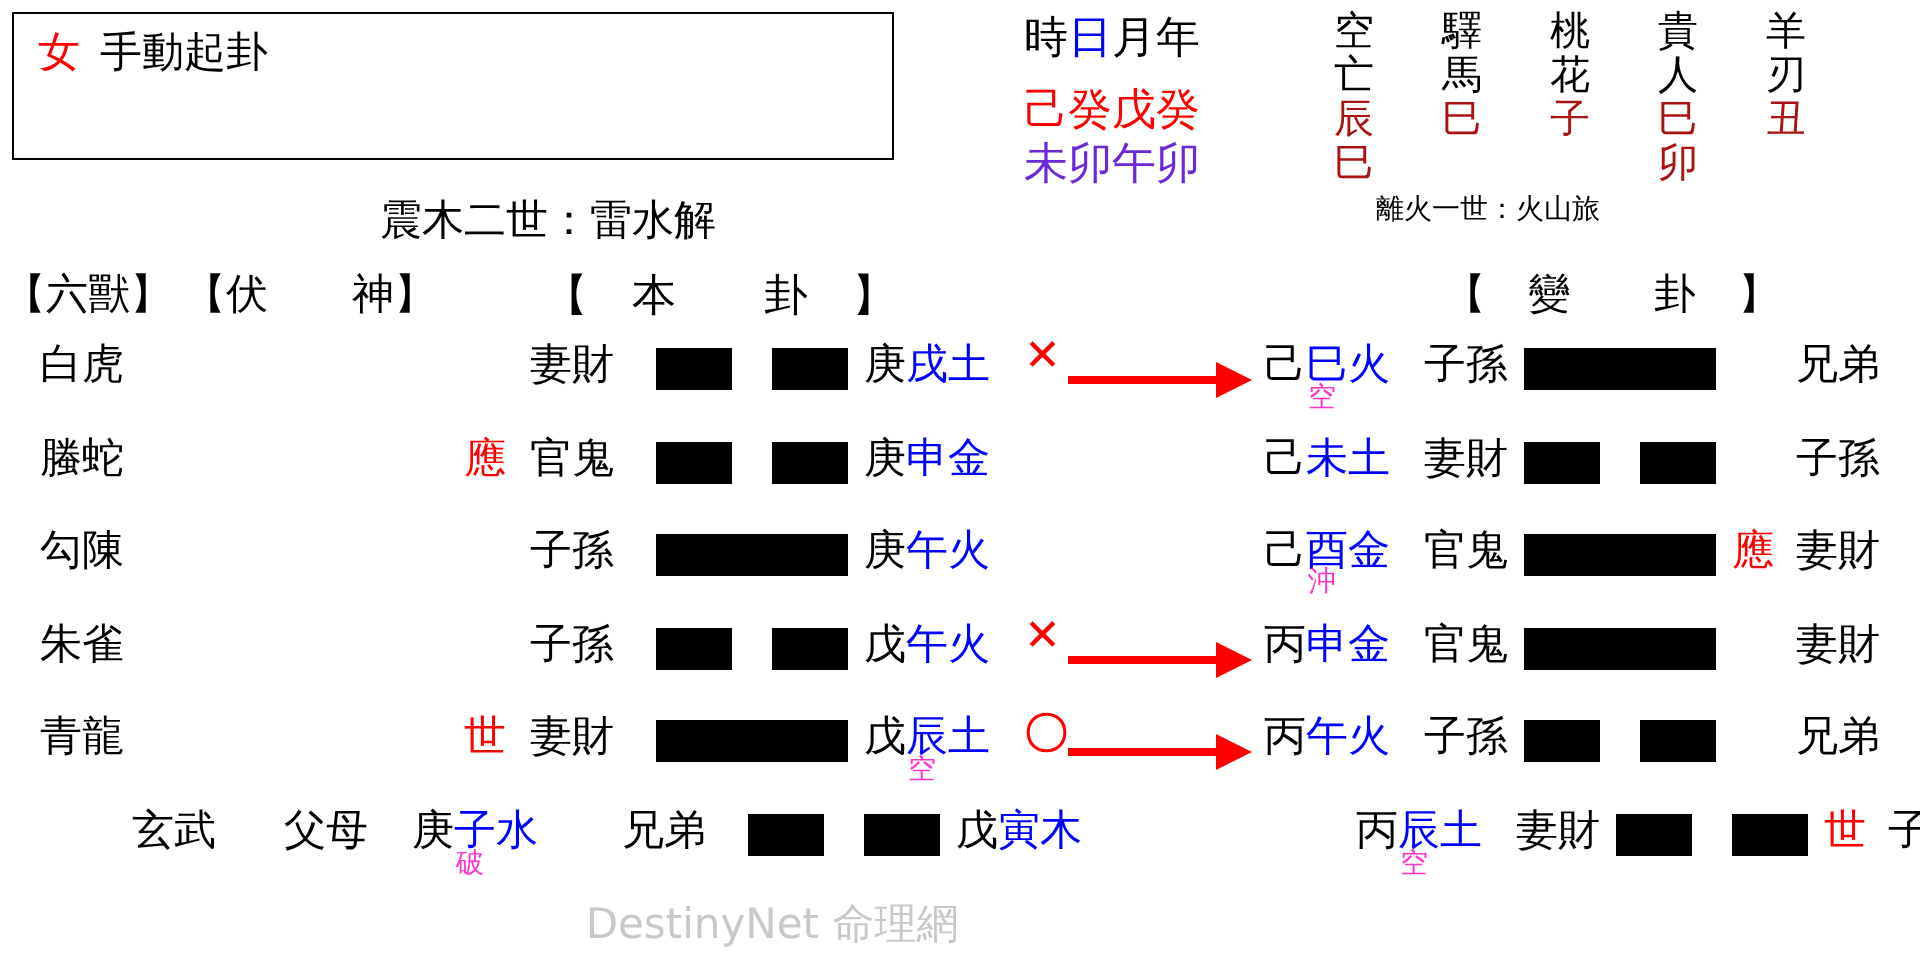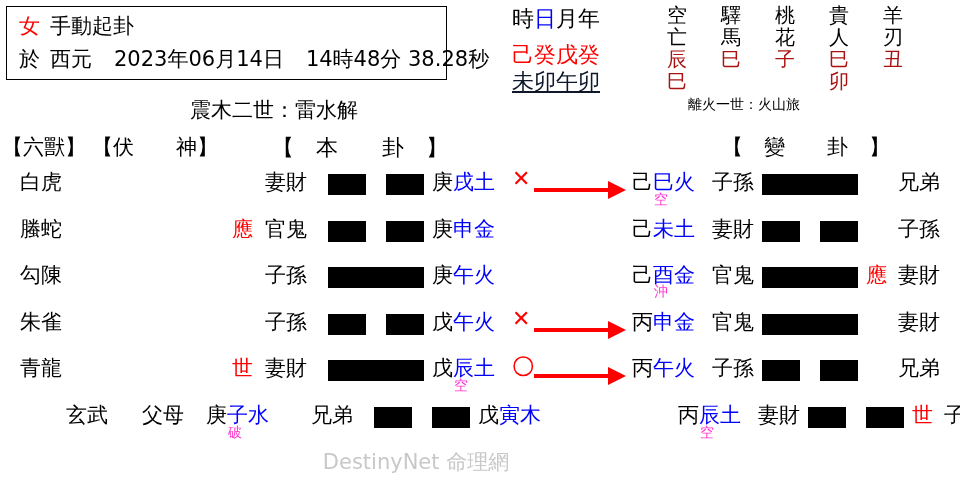--- a/index.html
+++ b/index.html
@@ -33,21 +33,21 @@
   .red { color: #ff0000; }
   .blue { color: #0000ff; }
   .magenta { color: #ff33cc; }
   .gap-s { display:inline-block; width: 10px; }
   .gap-m { display:inline-block; width: 22px; }
 
   
   #ganzhi-block { left: 512px; top: 4px; width: 120px; }
   #ganzhi-head { font-size: 22px; letter-spacing: 0px; white-space: nowrap; }
   #ganzhi-stems { font-size: 22px; color:#ff0000; white-space: nowrap; margin-top: 6px;}
-  #ganzhi-branches { font-size: 22px; color:#0f172a; white-space: nowrap; margin-top: -3px; text-decoration: underline;}
+  #ganzhi-branches { font-size: 22px; color:#6d28d9; white-space: nowrap; margin-top: -3px;}
 
   
   #shensha { left: 650px; top: 4px; display: flex; gap: 0px; }
   .ss-col {
     width: 54px; text-align: center;
     font-size: 20px; line-height: 22px;
   }
   .ss-name { color: #000; }
   .ss-val { color: #aa1111; }
 
@@ -114,32 +114,29 @@
   }
   .arrow-g::after {
     content:""; position:absolute; left:74px; top:-7px;
     border-left: 18px solid #ff0000;
     border-top: 9px solid transparent;
     border-bottom: 9px solid transparent;
   }
 
   #watermark {
     left: 0; top: 448px; width: 772px; text-align: center;
-    font-size: 21px; color: #c8c8c8; padding-left: 30px;
+    font-size: 21px; color: #c8c8c8;
   }
 </style>
 </head>
 <body>
 
 <div class="abs" id="info-box">
   <div id="info-line1">
     <span class="red">女</span><span class="gap-s"></span><span>手動起卦</span>
-  </div>
-  <div id="info-line2">
-    <span>於</span><span class="gap-s"></span><span>西元</span><span class="gap-m"></span><span>2023年06月14日</span><span class="gap-m"></span><span>14時48分 38.28秒</span>
   </div>
 </div>
 
 <div class="abs" id="ganzhi-block">
   <div id="ganzhi-head"><span>時</span><span class="blue">日</span><span>月</span><span>年</span></div>
   <div id="ganzhi-stems">己癸戊癸</div>
   <div id="ganzhi-branches">未卯午卯</div>
 </div>
 
 <div class="abs" id="shensha">

